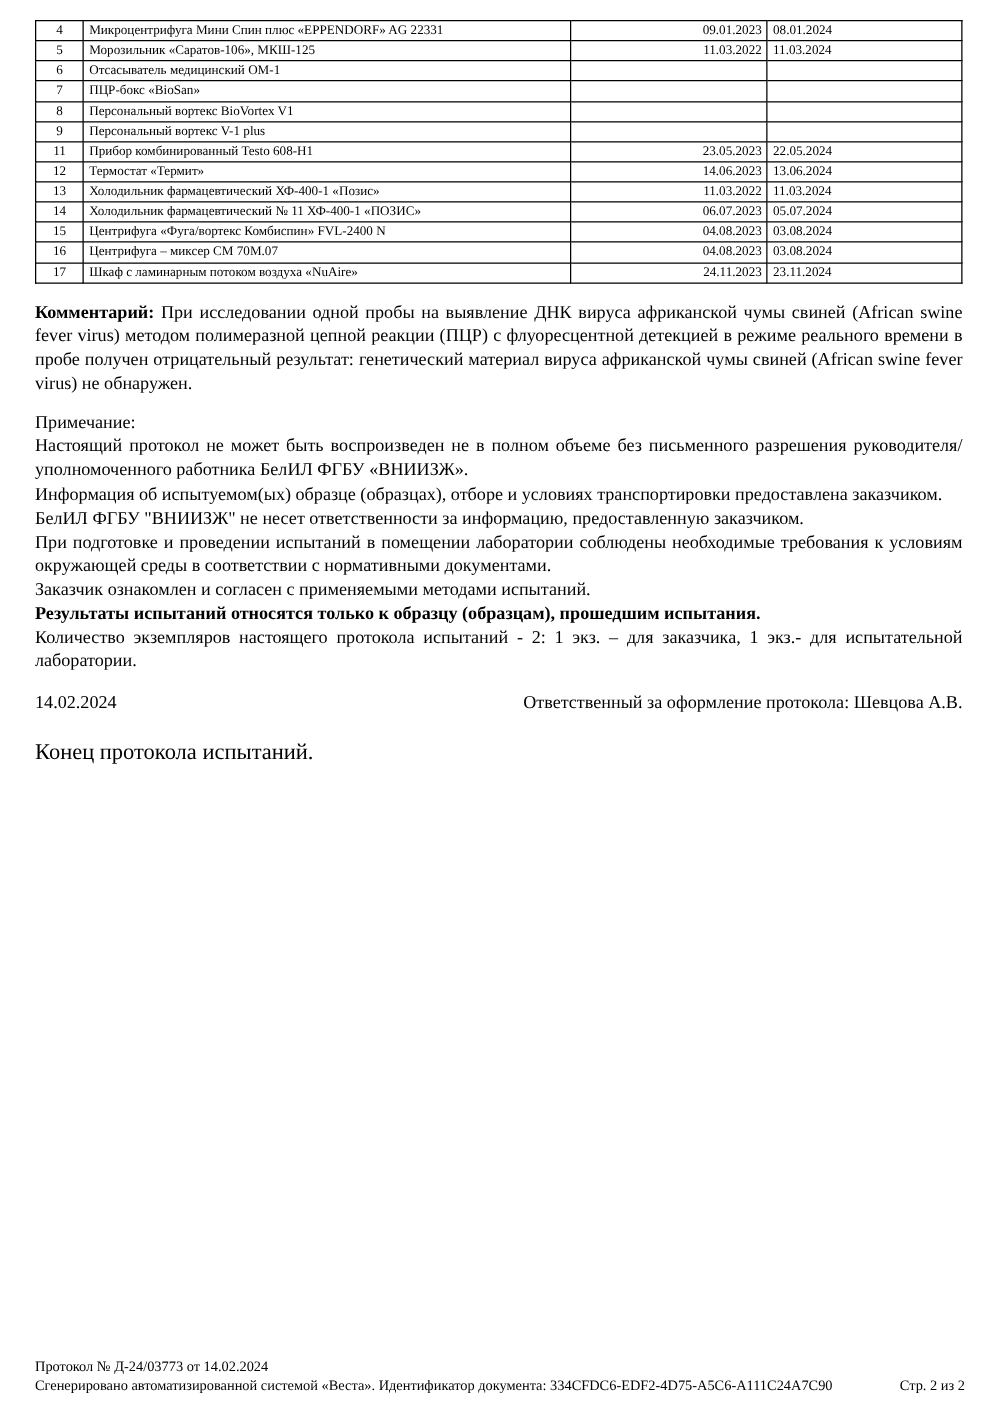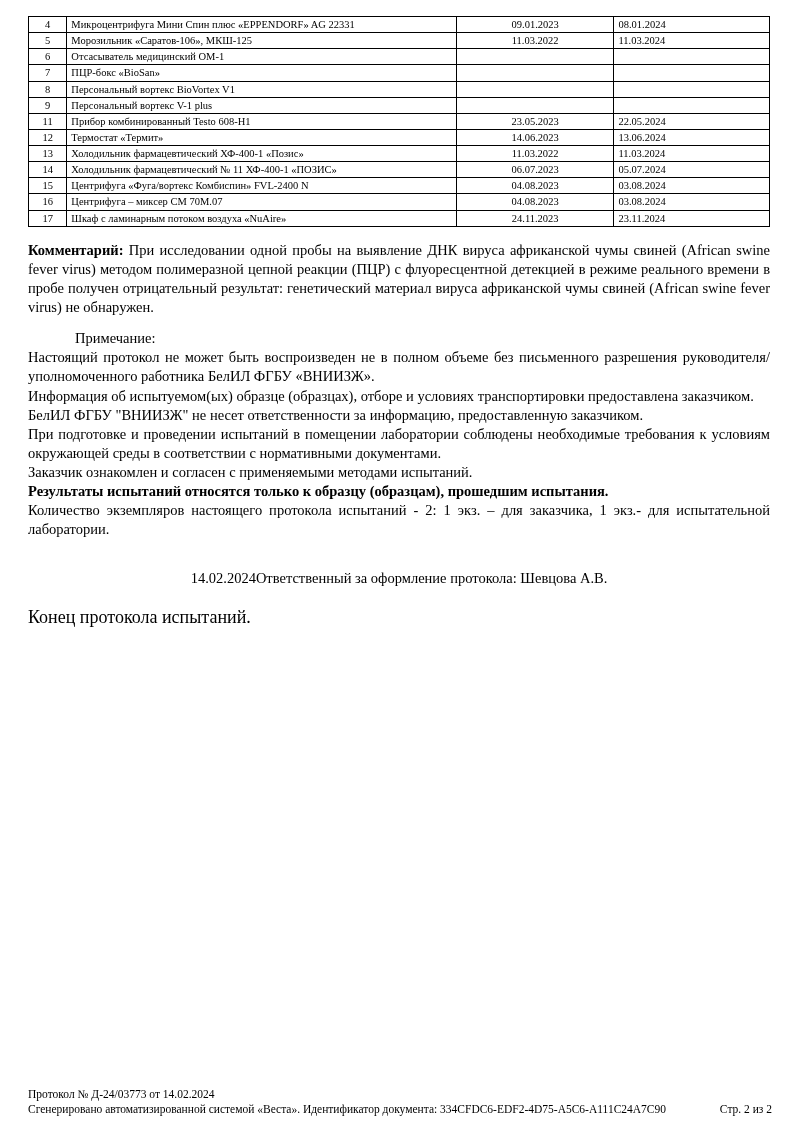--- a/index.html
+++ b/index.html
@@ -24,43 +24,43 @@
     font-size:10.5px;
     line-height:1.25;
   }
   table.equip td{
     border:1px solid #000;
     padding:1px 4px;
     vertical-align:middle;
   }
   td.col-num{width:30px;text-align:center;}
   td.col-name{width:391px;text-align:left;}
-  td.col-date1{width:152px;text-align:center;}
+  td.col-date1{width:152px;text-align:right;}
   td.col-date2{width:150px;text-align:left;}
   
   .comment{
     margin-top:14px;
     font-size:14.5px;
     line-height:1.32;
     text-align:justify;
   }
   .comment .lbl{font-weight:bold;}
   .notes{
     margin-top:12px;
     font-size:14.5px;
     line-height:1.32;
   }
   .note-line{text-align:justify;}
   .note-line.bold{font-weight:bold;}
-  .notes-title{font-size:14.5px;margin-left:47px;}
+  .notes-title{font-size:14.5px;}
   
   .signoff{
-    margin-top:30px;
+    margin-top:14px;
     display:flex;
-    justify-content:center;
+    justify-content:space-between;
     font-size:14.5px;
   }
   .end-line{
     margin-top:20px;
     font-size:18px;
   }
   
   .footer{
     position:absolute;
     left:28px;right:28px;bottom:14px;

